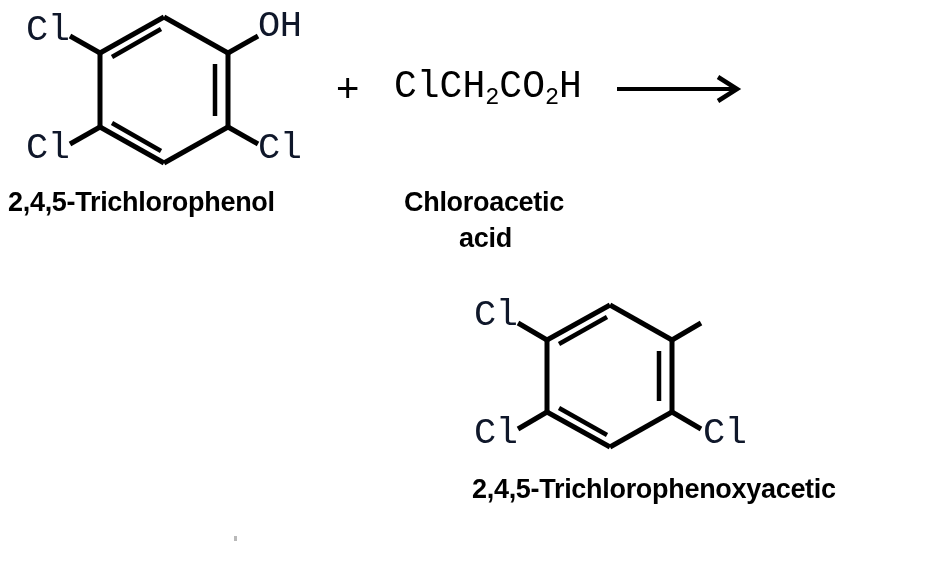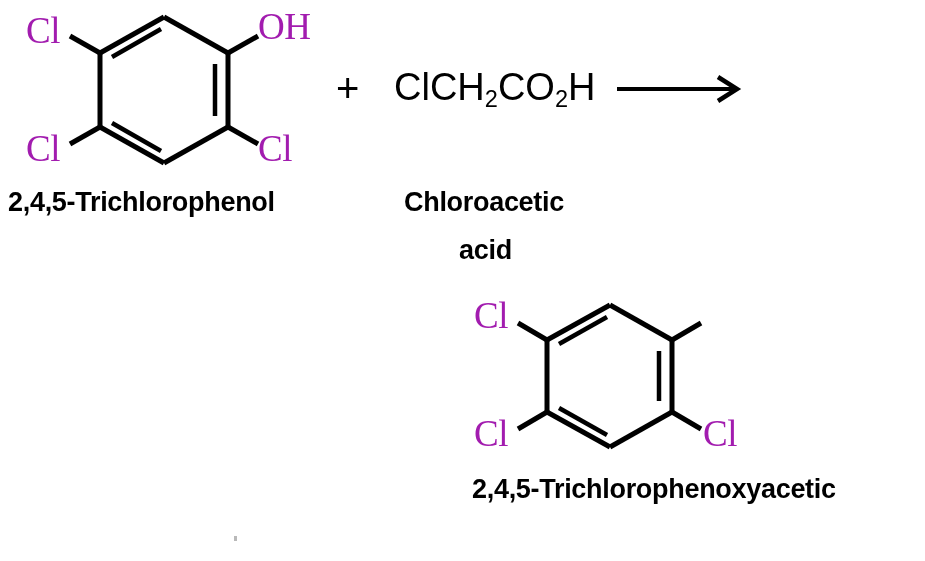--- a/index.html
+++ b/index.html
@@ -27,30 +27,30 @@
     fill: none;
   }
   .bond-inner {
     stroke: #000000;
     stroke-width: 4.5;
     stroke-linecap: butt;
     fill: none;
   }
   .atom-label {
     position: absolute;
-    font-family: Liberation Serif, serif;
+    font-family: Liberation Mono, monospace;
     font-size: 37px;
     line-height: 1;
     letter-spacing: -0.5px;
     white-space: nowrap;
-    color: #a21caf;
+    color: #0f172a;
   }
   .formula {
     position: absolute;
-    font-family: Liberation Sans, sans-serif;
+    font-family: Liberation Mono, monospace;
     font-size: 38px;
     line-height: 1;
     letter-spacing: 0px;
     white-space: nowrap;
     color: #000000;
   }
   .formula sub {
     font-size: 0.62em;
     vertical-align: -0.30em;
     letter-spacing: 0;
@@ -119,21 +119,21 @@
   <span class="caption" style="left:8px; top:186px;">2,4,5-Trichlorophenol</span>
 
   <span class="plus-sign" style="left:336px; top:68px;">+</span>
 
   <span class="formula" style="left:394px; top:68px;">
     <span>ClCH</span><sub>2</sub><span>CO</span><sub>2</sub><span>H</span>
   </span>
 
   <span class="caption" style="left:404px; top:186px;">Chloroacetic</span>
 
-  <span class="caption" style="left:459px; top:222px;margin-top:12px;">acid</span>
+  <span class="caption" style="left:459px; top:222px;">acid</span>
 
   <svg class="arrow-svg" style="left:615px; top:72px; width:130px; height:34px;" viewBox="0 0 130 34">
     <line x1="2" y1="17" x2="118" y2="17" stroke="#000000" stroke-width="4"></line>
     <polyline points="103,5 122,17 103,29" fill="none" stroke="#000000" stroke-width="4.5" stroke-linejoin="miter" stroke-linecap="butt"></polyline>
   </svg>
 
   <svg class="struct-svg" style="left:450px; top:285px; width:300px; height:180px;" viewBox="0 0 300 180">
 
     <g>
       <path class="bond" d="M97,55 L160,20"></path>

